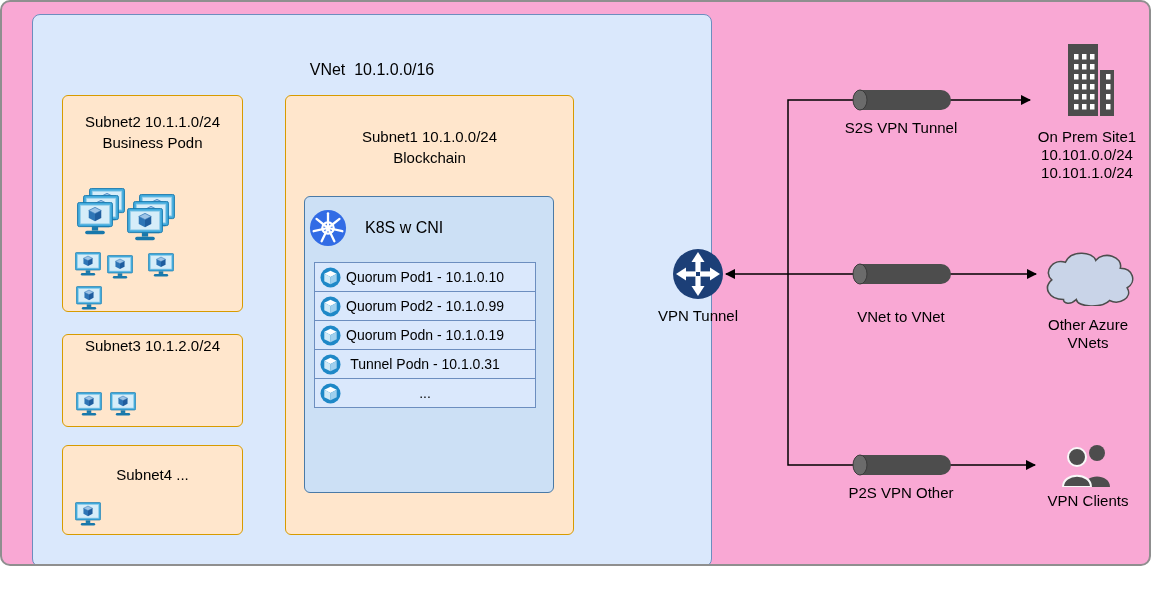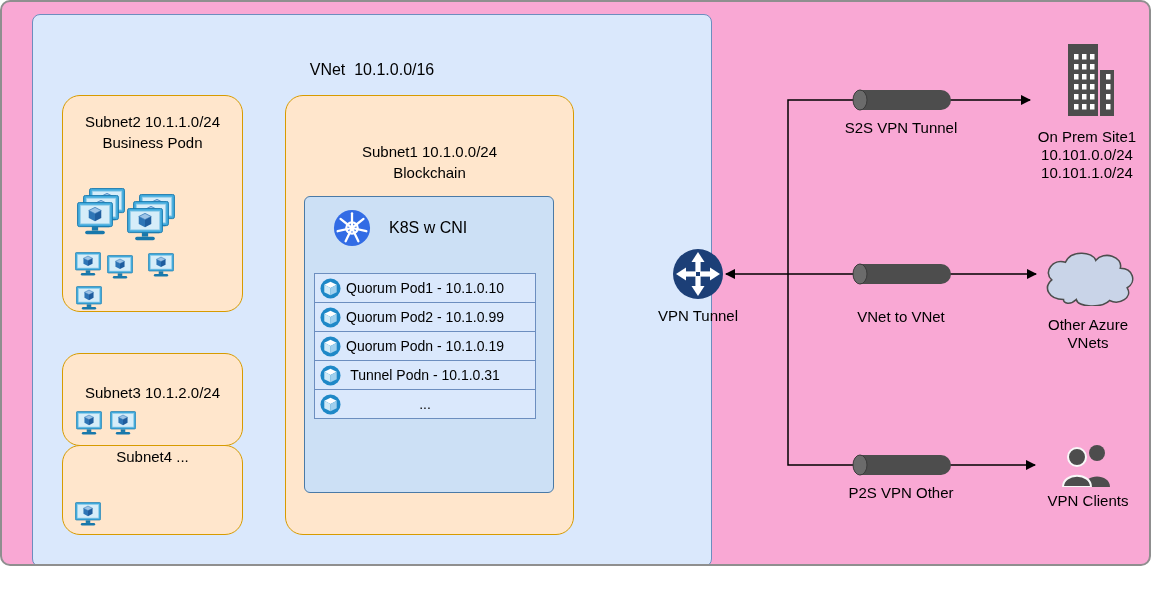--- a/index.html
+++ b/index.html
@@ -8,38 +8,38 @@
             border: 2px solid #8f8f8f; border-radius: 10px; overflow: hidden; }
   .svg-defs { position: absolute; width: 0; height: 0; overflow: hidden; }
 
   .vnet-box { position: absolute; left: 30px; top: 12px; width: 680px; height: 553px;
               background: var(--vnet-fill, #dae8fc); border: 1px solid var(--vnet-border, #6c8ebf);
               border-radius: 8px; }
   .vnet-title { position: absolute; top: 46px; left: 0; width: 100%; text-align: center;
                 font-size: 16px; white-space: pre; }
 
   .subnet { position: absolute; background: var(--subnet-fill, #ffe6cc);
-            border: 1px solid var(--subnet-border, #d79b00); border-radius: 18px;
+            border: 1px solid var(--subnet-border, #d79b00); border-radius: 6px;
             font-size: 15px; text-align: center; }
   .subnet .title { line-height: 21px; }
   #subnet2 { left: 60px; top: 93px;  width: 181px; height: 217px; padding-top: 15px; }
-  #subnet3 { left: 60px; top: 332px; width: 181px; height: 93px;  padding-top: 28px; margin-top: 19px; }
-  #subnet4 { left: 60px; top: 443px; width: 181px; height: 90px;  padding-top: 0; }
-  #subnet1 { left: 283px; top: 93px; width: 289px; height: 440px; padding-top: 45px; }
+  #subnet3 { left: 60px; top: 332px; width: 181px; height: 93px;  padding-top: 0; }
+  #subnet4 { left: 60px; top: 443px; width: 181px; height: 90px;  padding-top: 18px; }
+  #subnet1 { left: 283px; top: 93px; width: 289px; height: 440px; padding-top: 30px; }
 
   .k8s-box { position: absolute; left: 18px; top: 100px; width: 250px; height: 297px;
              background: var(--k8s-fill, #cce0f5); border: 1px solid var(--k8s-border, #4a7aa6);
              border-radius: 6px; }
-  .k8s-header { position: absolute; left: 28px; top: 12px; display: flex; align-items: center; gap: 18px; }
+  .k8s-header { position: absolute; left: 4px; top: 12px; display: flex; align-items: center; gap: 18px; }
   .k8s-title { font-size: 16px; }
   .pod-list { position: absolute; left: 9px; top: 60px; width: 222px; }
   .pod-row { position: relative; height: 30px; background: var(--pod-row-fill, #dae8fc);
              border: 1px solid var(--pod-row-border, #6c8ebf); margin-top: -1px;
              font-size: 14px; line-height: 28px; text-align: center; }
-  .pod-row:first-child { margin-top: 16px; }
+  .pod-row:first-child { margin-top: 5px; }
   .pod-icon { position: absolute; left: 5px; top: 4px; width: 21px; height: 21px; }
   .pod-text { width: 100%; }
 
   .vm-stack { position: absolute; width: 50px; height: 50px; }
   .vm { position: absolute; }
   .vm-lg { width: 36px; height: 34px; }
   .vm-sm { position: absolute; width: 26px; height: 25px; }
 
   .label { position: absolute; text-align: center; font-size: 15px; line-height: 18px; z-index: 4; }
   .conn { position: absolute; left: 0; top: 0; width: 1151px; height: 591px; pointer-events: none; z-index: 2; }

